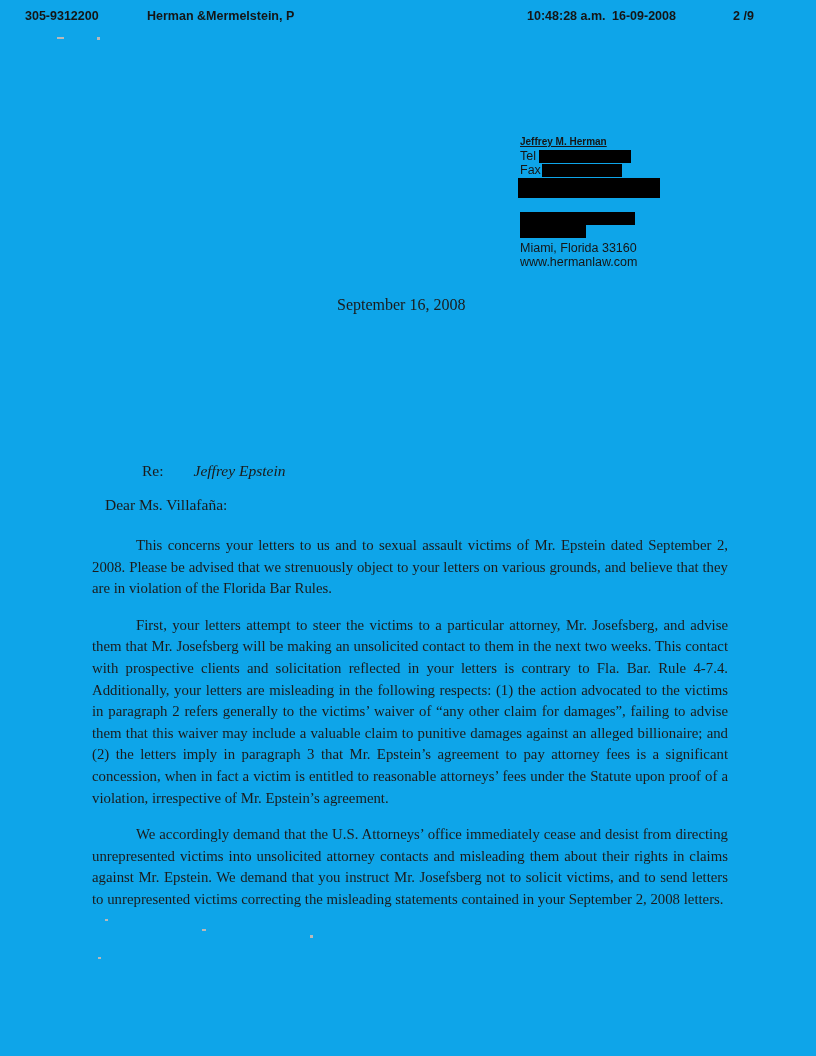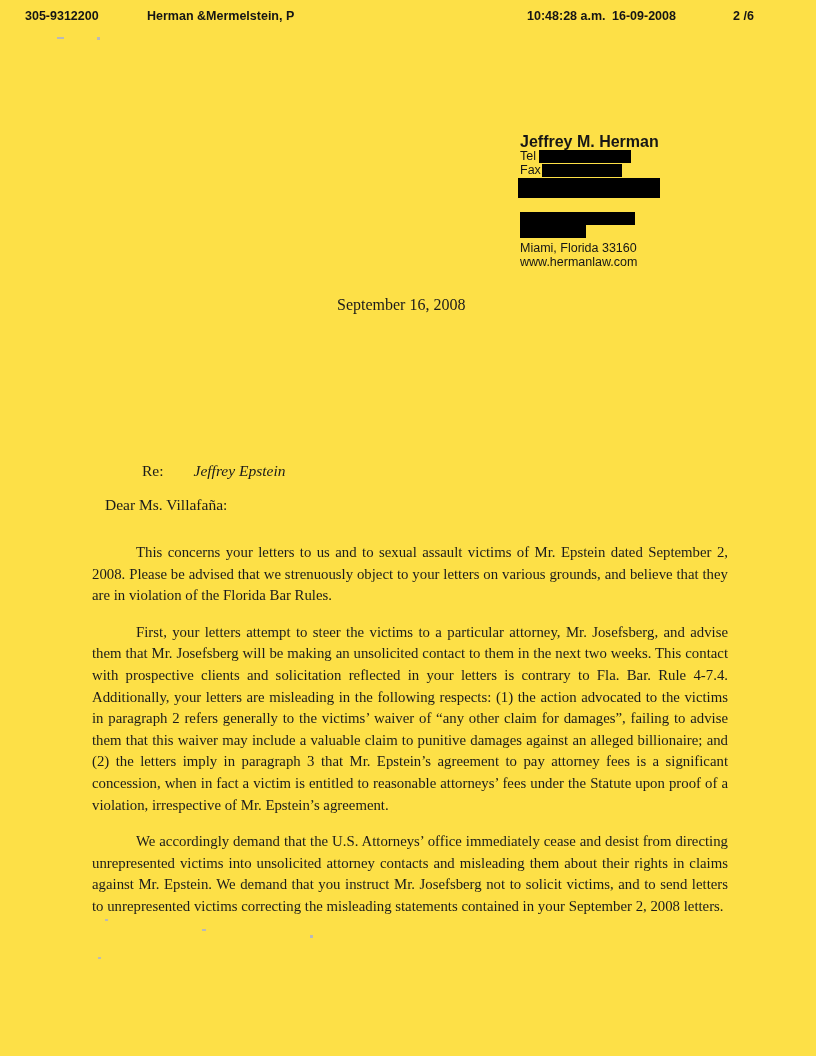--- a/index.html
+++ b/index.html
@@ -1,20 +1,20 @@
 <!DOCTYPE html>
 <html><head>
 <meta charset="utf-8">
 <style>
   html,body{margin:0;padding:0;background:#e8e8e8;}
   .page{
     position:relative;
     width:816px;height:1056px;
     margin:0 auto;
-    background:#fde047;
+    background:#0ea5e9;
     overflow:hidden;
     color:#1b1b1b;
     font-family:"Liberation Serif", serif;
   }
   
   .fax-header{
     position:absolute;top:9px;left:0;width:816px;height:20px;
     font-family:"Liberation Sans", sans-serif;
     font-size:12.5px;font-weight:600;color:#151515;
   }
@@ -41,21 +41,21 @@
     font-family:"Liberation Sans", sans-serif;
     font-size:10.5px;font-weight:600;letter-spacing:1.8px;
     margin-top:9px;color:#222;
   }
   
   .contact{
     position:absolute;left:520px;top:135px;
     font-family:"Liberation Sans", sans-serif;
     font-size:12.5px;color:#161616;line-height:14px;
   }
-  .contact-name{font-weight:700;font-size:16px;}
+  .contact-name{font-weight:700;text-decoration:underline;font-size:10px;}
   .contact-line{height:14px;white-space:nowrap;}
   .redact{display:inline-block;background:#000;vertical-align:middle;}
   .r-tel{width:92px;height:13px;margin-left:3px;}
   .r-fax{width:80px;height:13px;margin-left:1px;}
   .r-wide{width:142px;height:20px;margin-left:-2px;margin-top:1px;}
   .r-addr1{width:115px;height:13px;margin-top:14px;}
   .r-addr2{width:66px;height:13px;}
   .contact-city{margin-top:3px;}
   
   .date-line{position:absolute;left:337px;top:296px;font-size:16px;}
@@ -64,33 +64,33 @@
   .r-recip1{display:block;width:157px;height:19px;margin:3px 0 2px 2px;}
   .r-recip2{display:block;width:216px;height:19px;margin:2px 0 2px 2px;}
   .recipient div{margin-bottom:1px;}
   .re-line{position:absolute;left:142px;top:462px;font-size:15.5px;}
   .re-subject{font-style:italic;margin-left:30px;}
   .salutation{position:absolute;left:105px;top:496px;font-size:15.5px;}
   .body-text{
     position:absolute;left:92px;top:534px;width:636px;
     font-size:14.8px;line-height:21.6px;text-align:justify;
   }
-  .body-text p{margin:8px 0 15px 0;text-indent:44px;}
+  .body-text p{margin:1px 0 15px 0;text-indent:44px;}
 </style>
 </head>
 <body>
 
 <div class="page">
 
   <div class="fax-header">
     <span class="fh-number">305-9312200</span>
     <span class="fh-sender">Herman &amp;Mermelstein, P</span>
     <span class="fh-time">10:48:28 a.m.</span>
     <span class="fh-date">16-09-2008</span>
-    <span class="fh-page">2 /6</span>
+    <span class="fh-page">2 /9</span>
   </div>
   <div class="scan-mark" style="left:57px;top:37px;width:7px;height:2px;"></div>
   <div class="scan-mark" style="left:97px;top:37px;width:3px;height:3px;"></div>
 
 
   <div class="contact">
     <div class="contact-name">Jeffrey M. Herman</div>
     <div class="contact-line"><span>Tel</span><span class="redact r-tel"></span></div>
     <div class="contact-line"><span>Fax</span><span class="redact r-fax"></span></div>
     <div class="redact r-wide" style="display:block;"></div>

